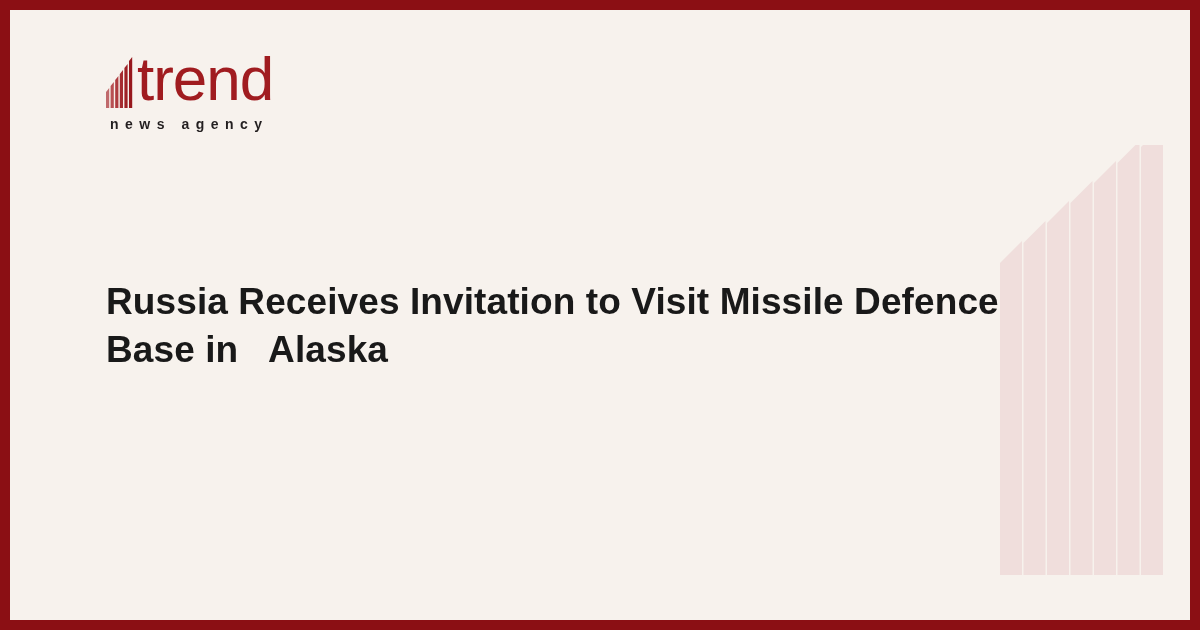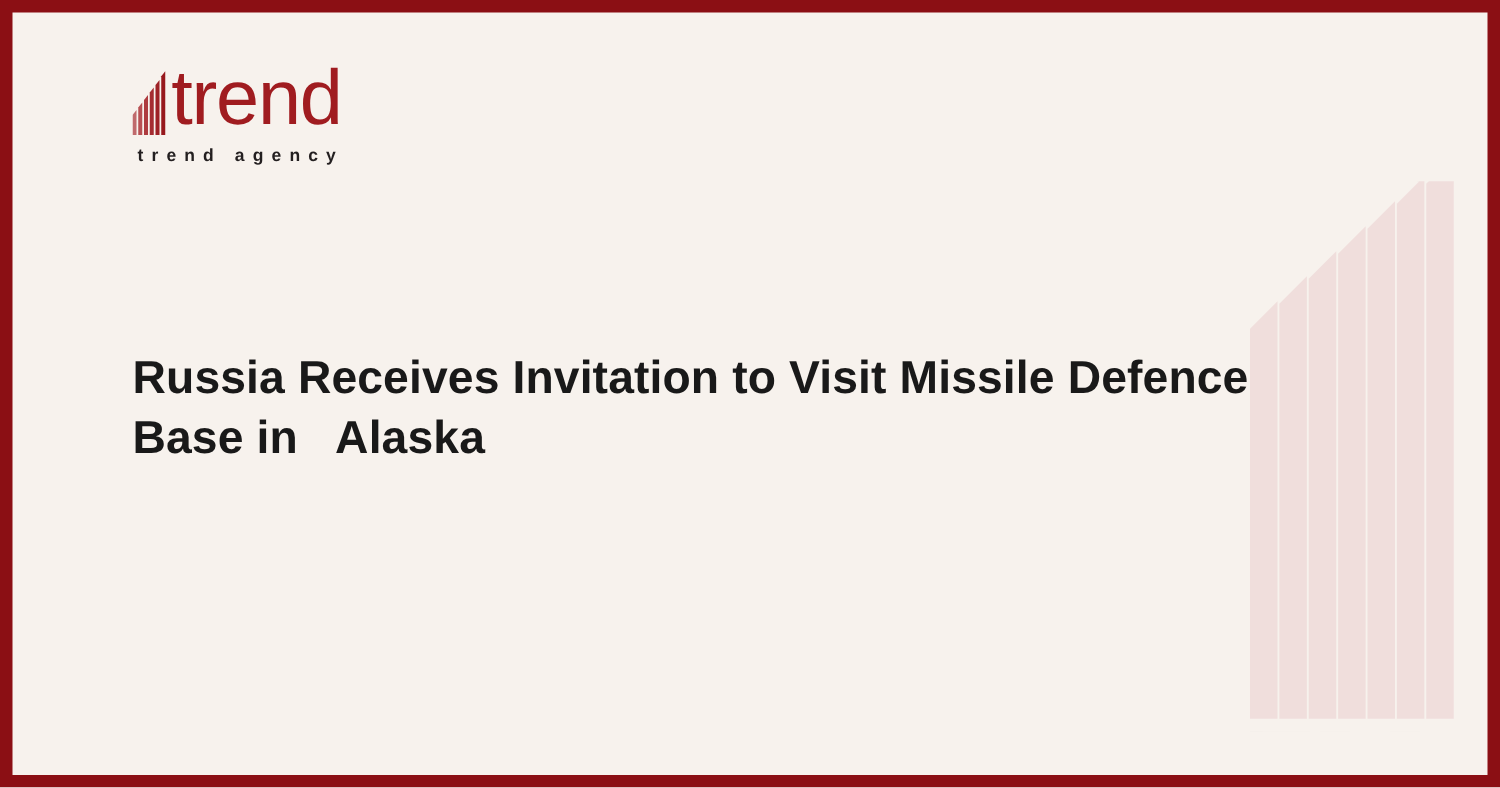--- a/index.html
+++ b/index.html
@@ -123,18 +123,18 @@
           <polygon points="0,42  3.2,38  3.2,58 0,58" fill="#C06A6C"></polygon>
           <polygon points="4.6,36  7.8,32  7.8,58 4.6,58" fill="#B85053"></polygon>
           <polygon points="9.2,30  12.4,26 12.4,58 9.2,58" fill="#AE3B3F"></polygon>
           <polygon points="13.8,24 17.0,20 17.0,58 13.8,58" fill="#A52C31"></polygon>
           <polygon points="18.4,18 21.6,14 21.6,58 18.4,58" fill="#9E2126"></polygon>
           <polygon points="23.0,11 26.2,7  26.2,58 23.0,58" fill="#97181D"></polygon>
         </svg>
       </span>
       <span class="logo-word">trend</span>
     </div>
-    <div class="logo-sub">trend agency</div>
+    <div class="logo-sub">news agency</div>
   </div>
 
   <div class="headline">Russia Receives Invitation to Visit Missile Defence Base in   Alaska</div>
 
 </div>
 
 </body></html>

